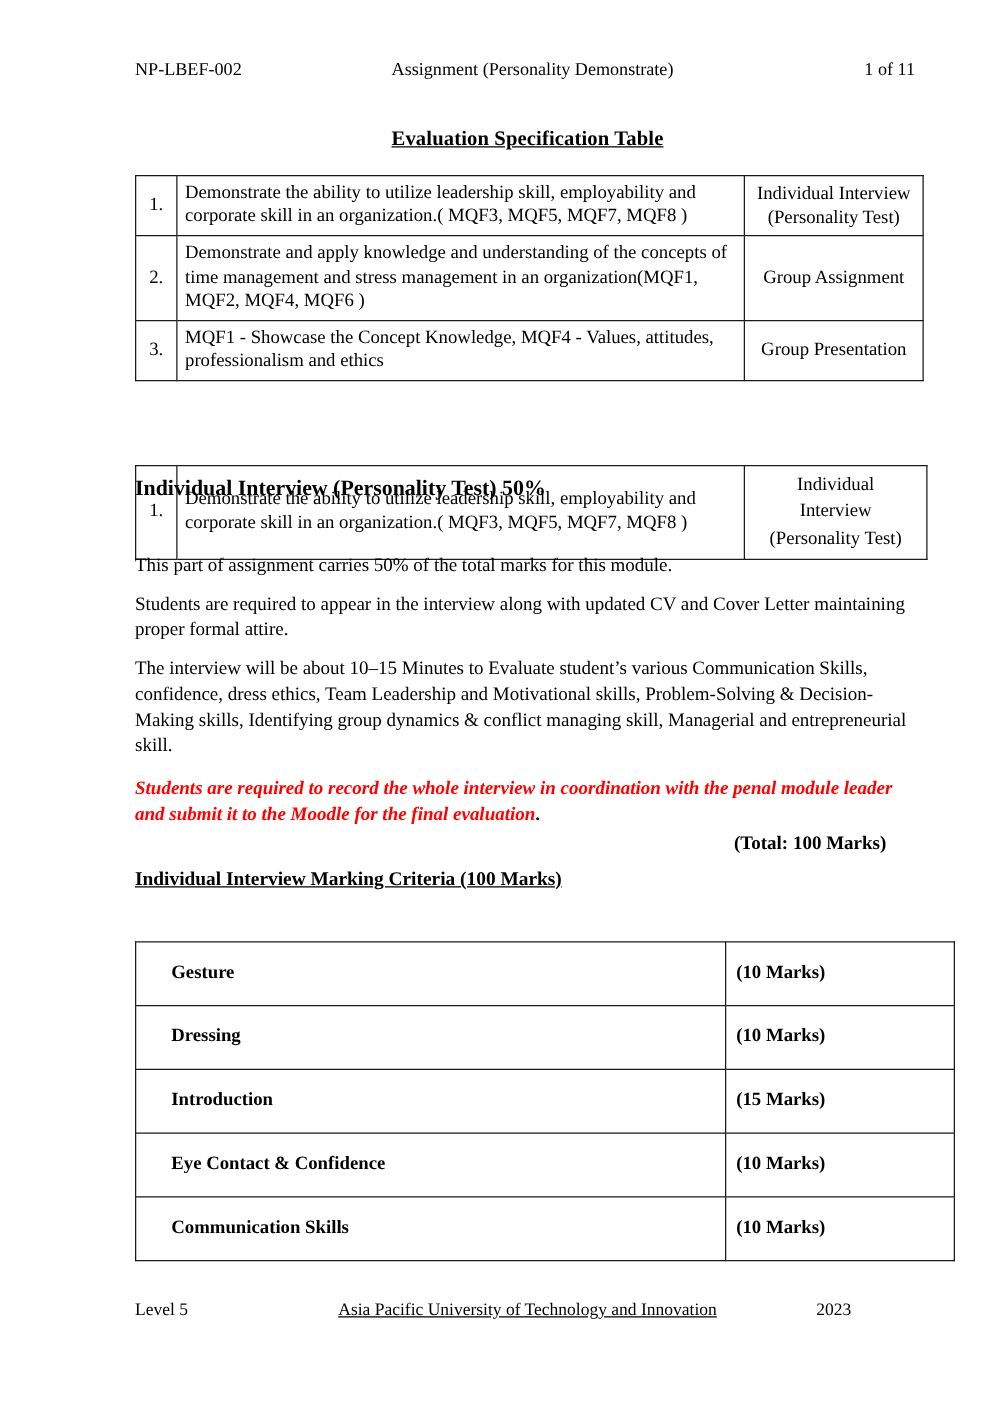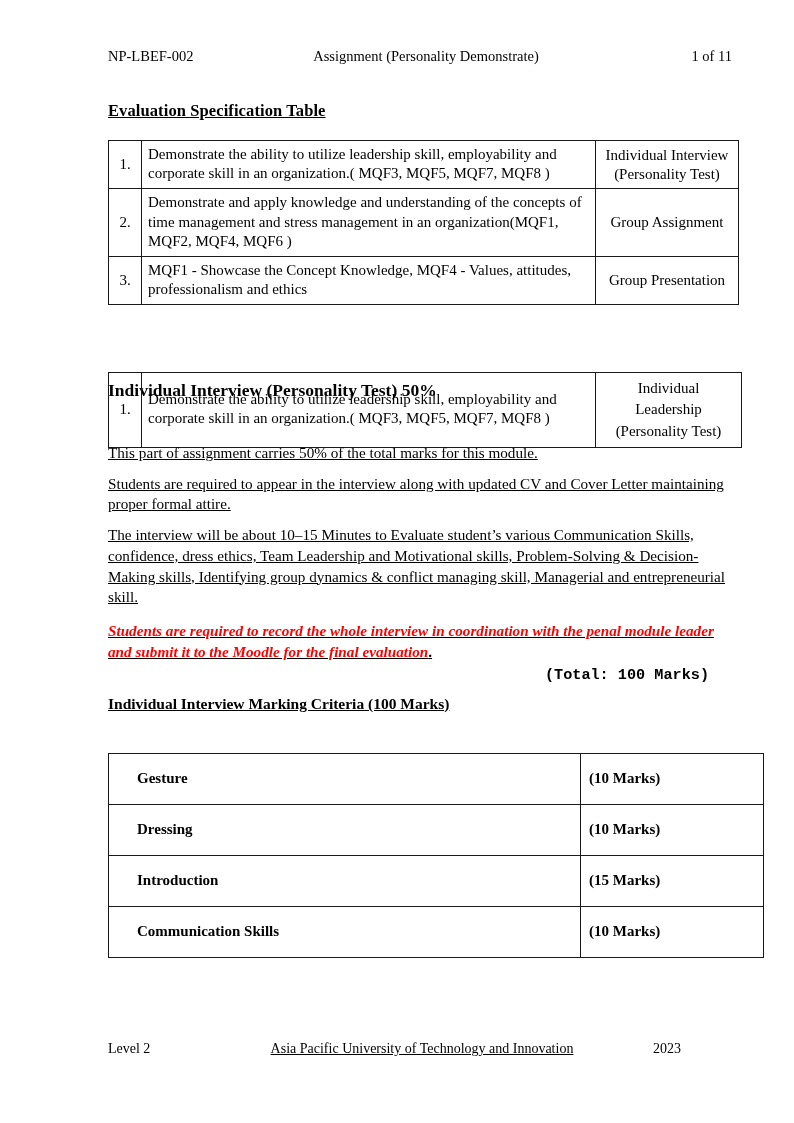--- a/index.html
+++ b/index.html
@@ -53,21 +53,21 @@
     right: 4px;
     top: 0;
   }
 
   
   .doc-title {
     position: absolute;
     left: 96px;
     top: 101px;
     width: 628px;
-    text-align: left;
+    text-align: center;
     font-size: 16.5px;
     font-weight: bold;
     text-decoration: underline;
     letter-spacing: 0.1px;
   }
 
   
   table.doc-table {
     border-collapse: collapse;
     position: absolute;
@@ -132,21 +132,20 @@
   }
 
   
   .body-block {
     position: absolute;
     left: 96px;
     top: 443px;
     width: 620px;
     font-size: 15.2px;
     line-height: 20.7px;
-    text-decoration: underline;
   }
   .body-block p {
     margin: 0 0 10px 0;
   }
   .body-block p.p-note {
     color: #ff0000;
     font-weight: bold;
     font-style: italic;
     margin-top: 13px;
     margin-bottom: 0;
@@ -157,21 +156,20 @@
   }
 
   .total-line {
     position: absolute;
     left: 96px;
     top: 666px;
     width: 601px;
     text-align: right;
     font-size: 15.2px;
     font-weight: bold;
-    font-family: Liberation Mono, monospace;
   }
 
   .criteria-heading {
     position: absolute;
     left: 96px;
     top: 695px;
     font-size: 15.5px;
     font-weight: bold;
     text-decoration: underline;
   }
@@ -260,21 +258,21 @@
 
   <div class="section-heading">Individual Interview (Personality Test) 50%</div>
 
   <table class="doc-table" id="interview-table">
     <tbody>
       <tr>
         <td class="col-num">1.</td>
         <td class="col-desc">Demonstrate the ability to utilize leadership skill, employability and corporate skill in an organization.( MQF3, MQF5, MQF7, MQF8 )</td>
         <td class="col-mode">
           <span>Individual</span><br>
-          <span>Leadership</span><br>
+          <span>Interview</span><br>
           <span>(Personality Test)</span>
         </td>
       </tr>
     </tbody>
   </table>
 
   <div class="body-block">
     <p>This part of assignment carries 50% of the total marks for this module.</p>
     <p>Students are required to appear in the interview along with updated CV and Cover Letter maintaining proper formal attire.</p>
     <p>The interview will be about 10–15 Minutes to Evaluate student’s various Communication Skills, confidence, dress ethics, Team Leadership and Motivational skills, Problem-Solving &amp; Decision-Making skills, Identifying group dynamics &amp; conflict managing skill, Managerial and entrepreneurial skill.</p>
@@ -293,25 +291,29 @@
       </tr>
       <tr>
         <td class="crit-name">Dressing</td>
         <td class="crit-marks">(10 Marks)</td>
       </tr>
       <tr>
         <td class="crit-name">Introduction</td>
         <td class="crit-marks">(15 Marks)</td>
       </tr>
       <tr>
+        <td class="crit-name">Eye Contact &amp; Confidence</td>
+        <td class="crit-marks">(10 Marks)</td>
+      </tr>
+      <tr>
         <td class="crit-name">Communication Skills</td>
         <td class="crit-marks">(10 Marks)</td>
       </tr>
     </tbody>
   </table>
 
   <div class="doc-footer">
-    <span class="ftr-left">Level 2</span>
+    <span class="ftr-left">Level 5</span>
     <span class="ftr-center">Asia Pacific University of Technology and Innovation</span>
     <span class="ftr-right">2023</span>
   </div>
 
 </div>
 
 </body></html>

